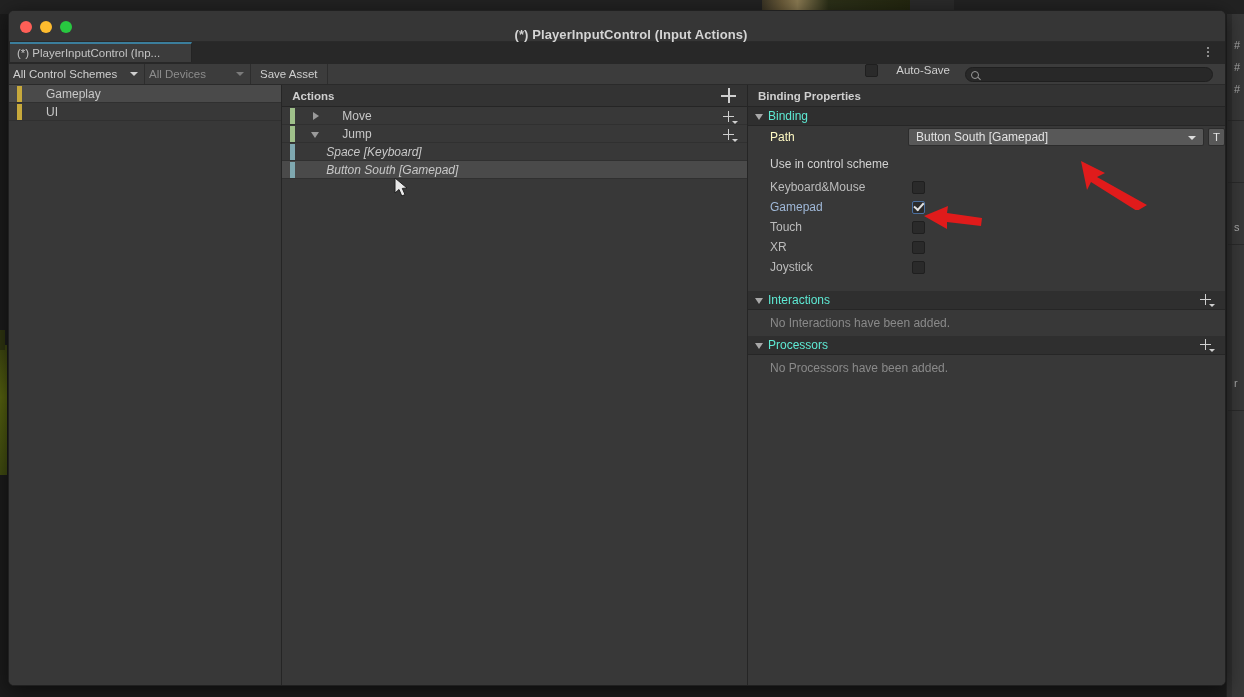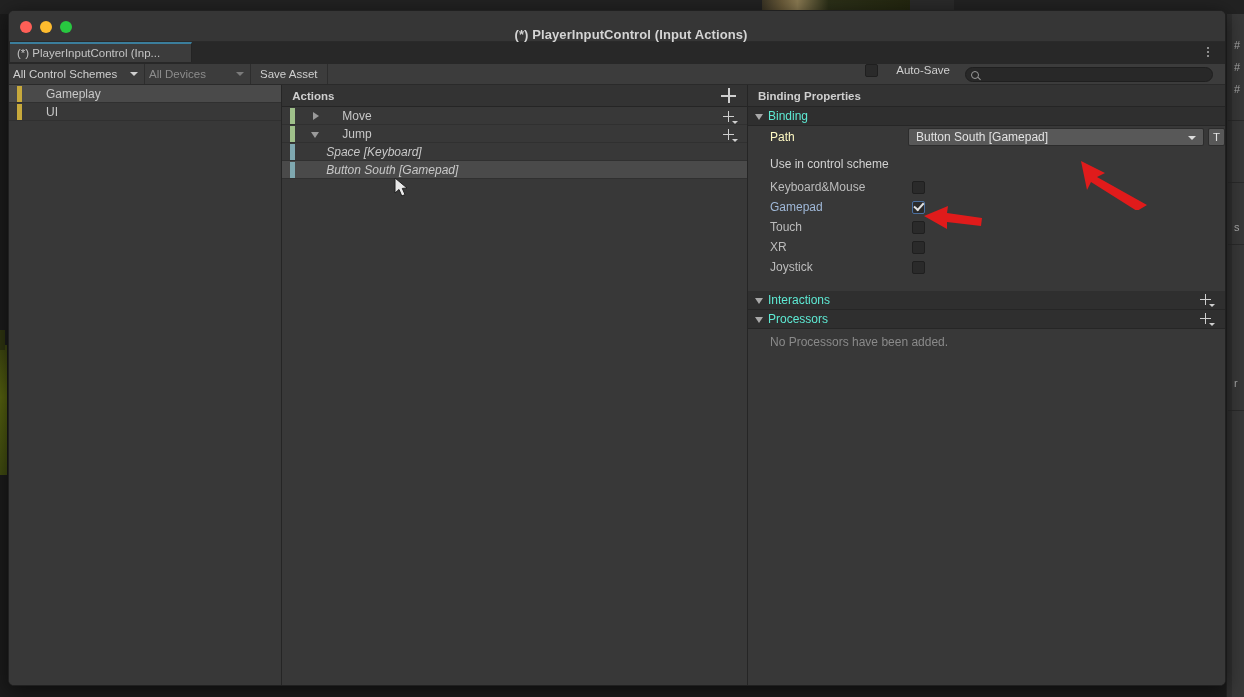--- a/index.html
+++ b/index.html
@@ -518,20 +518,21 @@
 
       <div style="height:14px;"></div>
 
       <div class="foldout">
         <span class="tri down"></span>
         <span>Interactions</span>
         <span class="plus-small">
             <i></i>
           </span>
       </div>
+      <div class="empty-note">No Interactions have been added.</div>
 
       <div class="foldout">
         <span class="tri down"></span>
         <span>Processors</span>
         <span class="plus-small">
             <i></i>
           </span>
       </div>
       <div class="empty-note">No Processors have been added.</div>
     </div>

